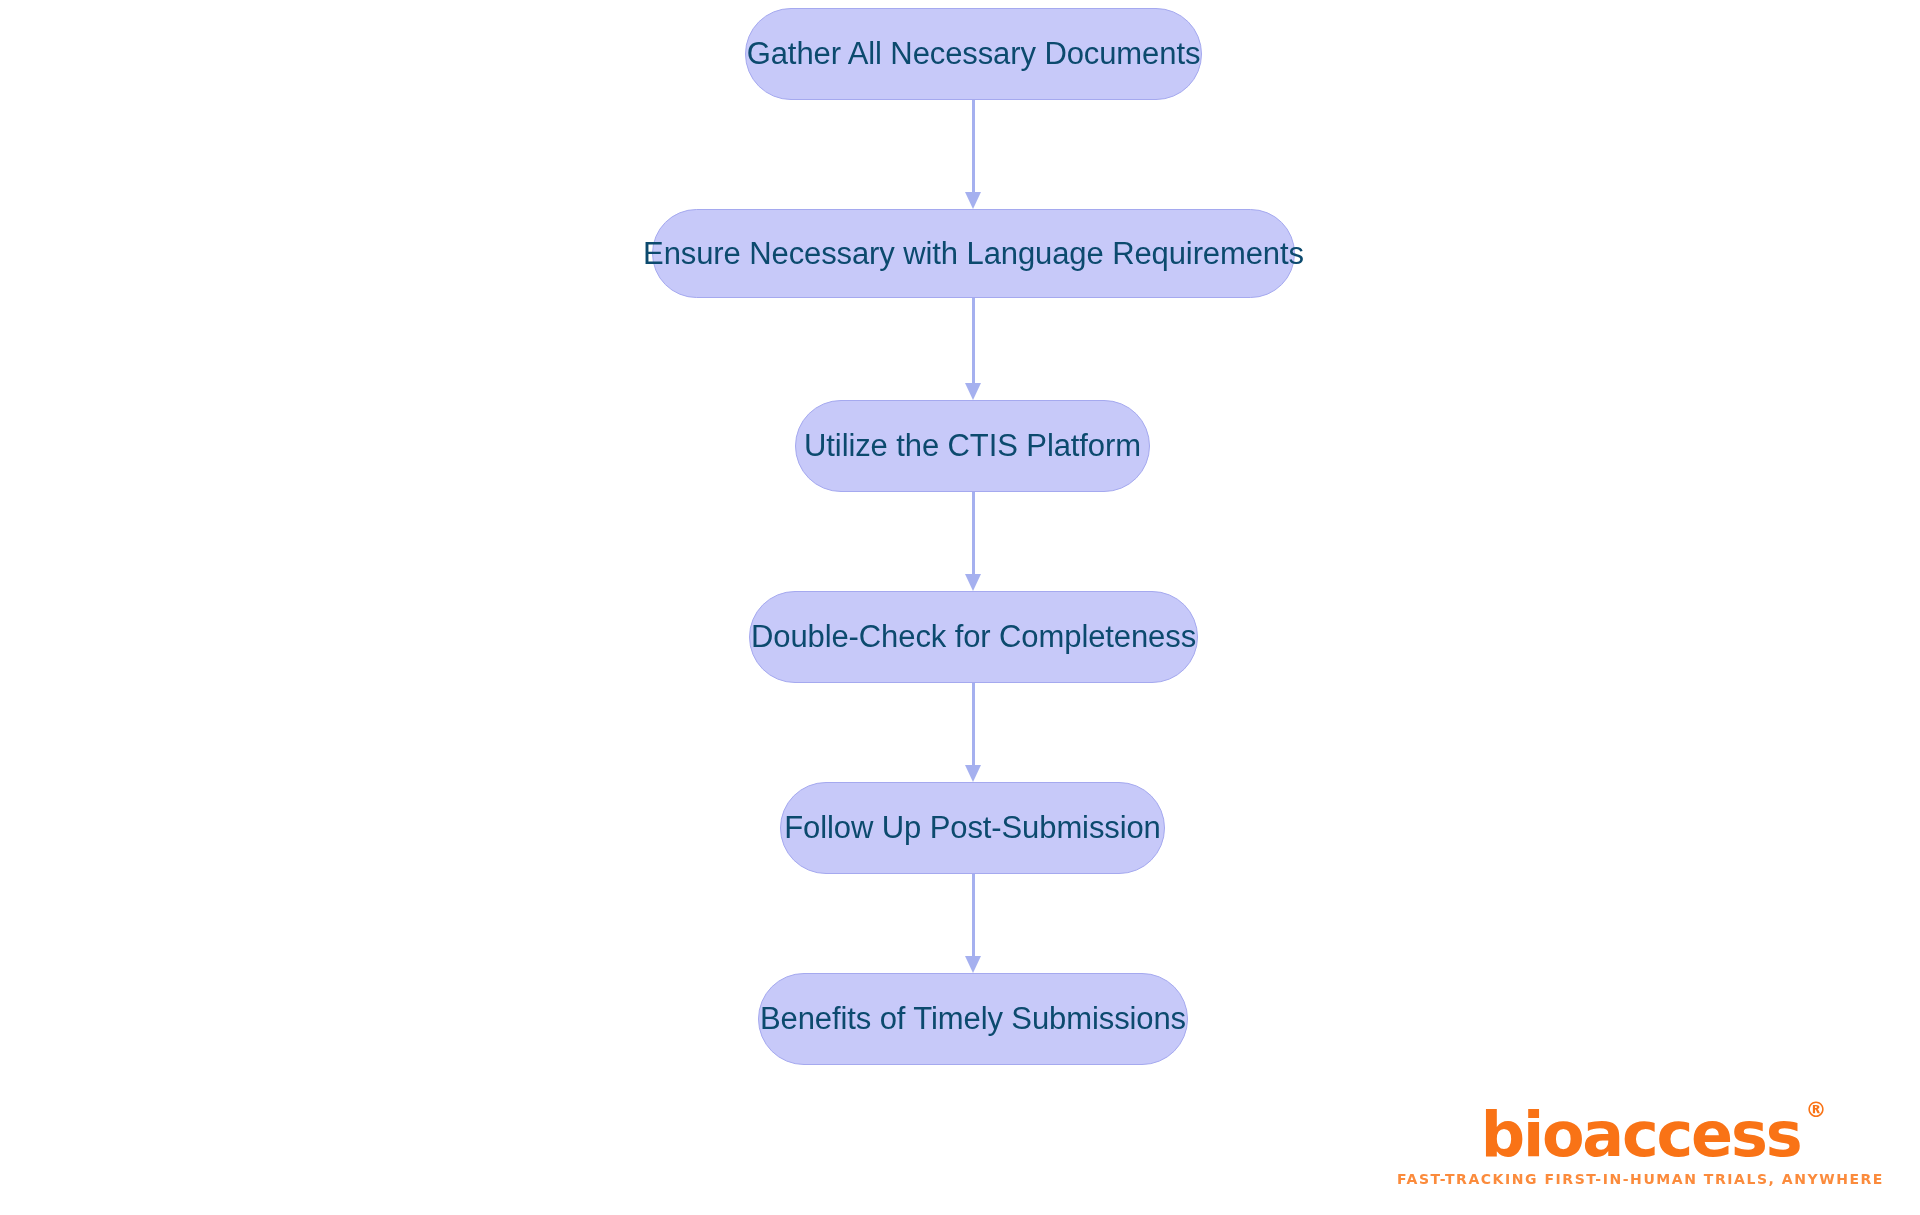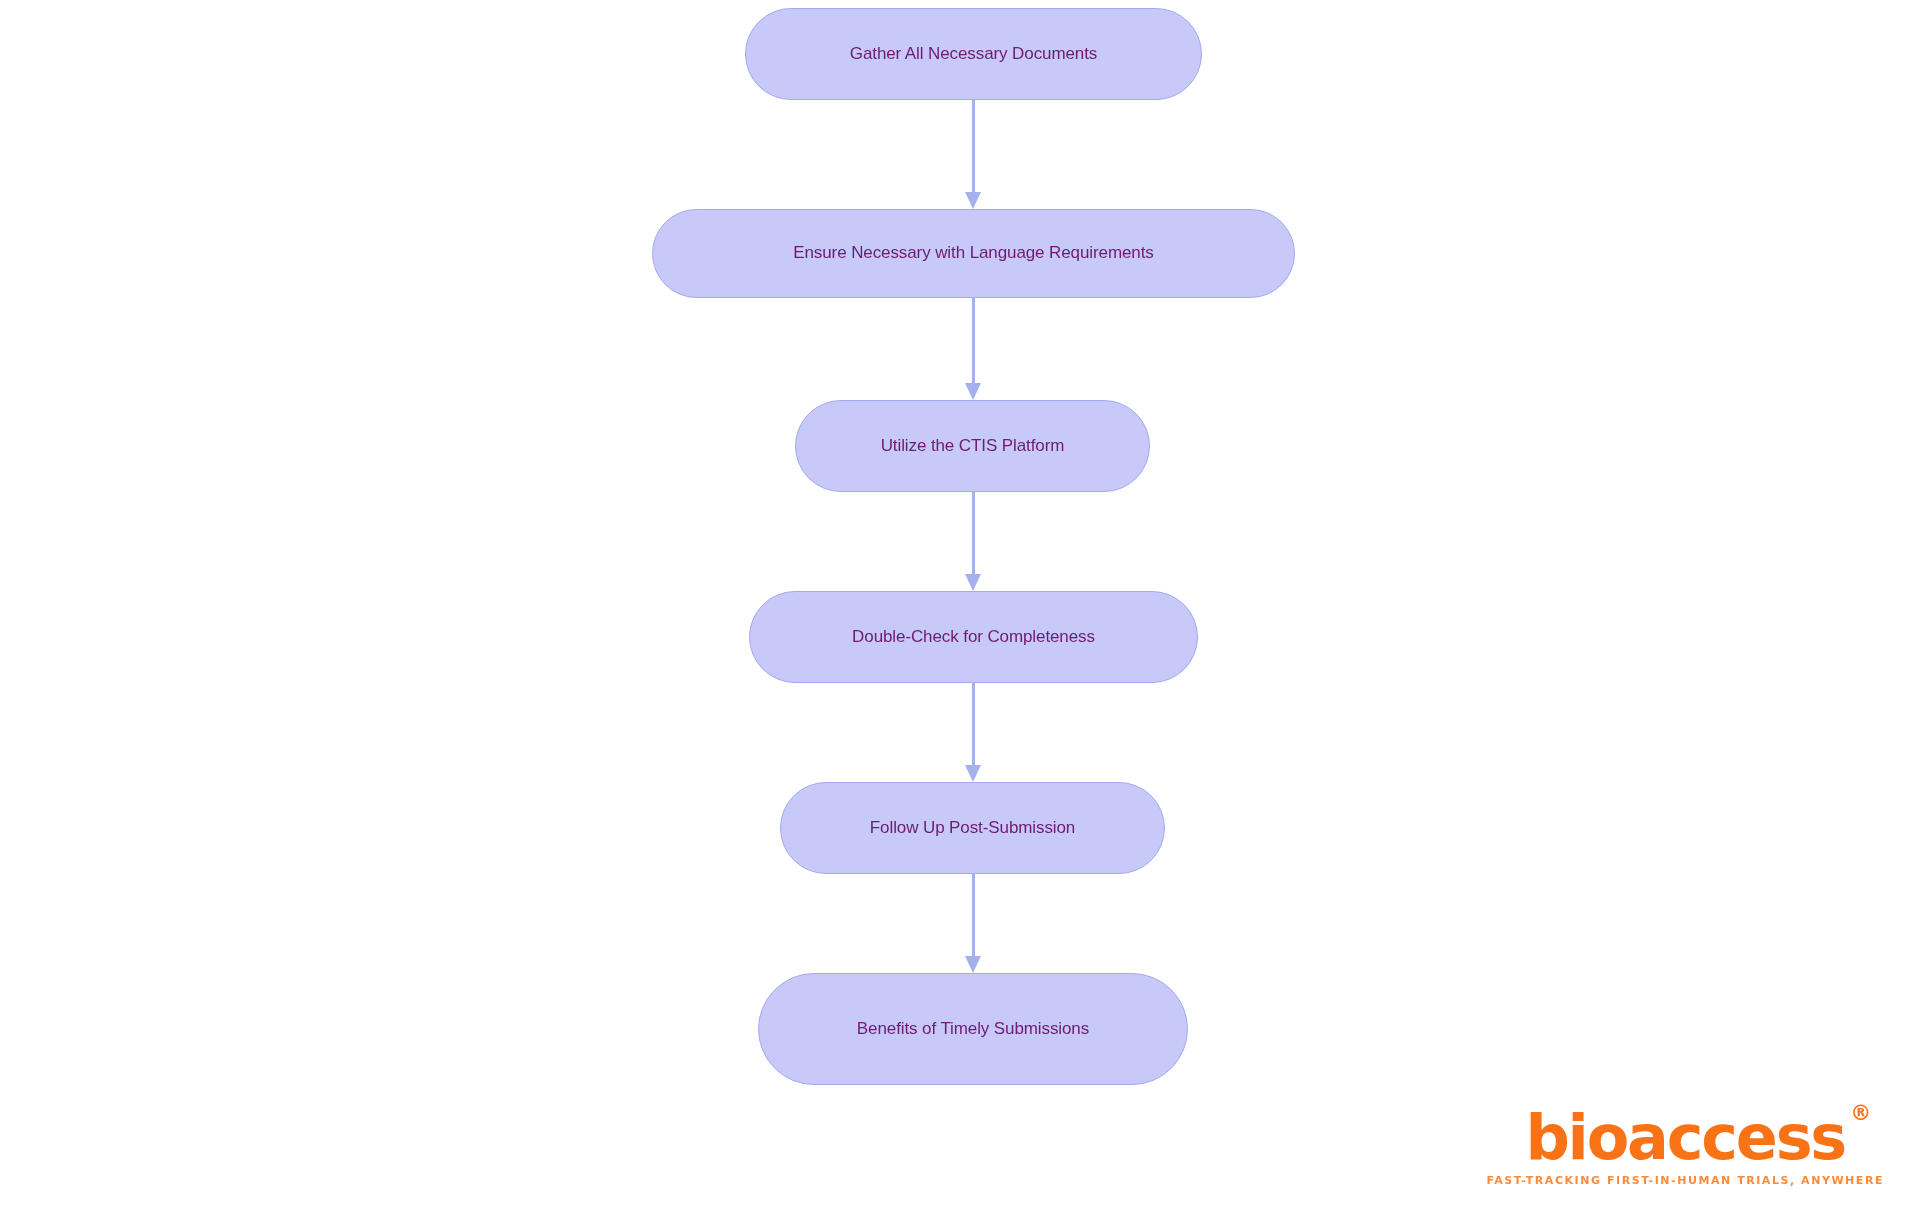--- a/index.html
+++ b/index.html
@@ -28,38 +28,38 @@
   .node {
     position: absolute;
     box-sizing: border-box;
     background: #c7c9f9;
     border: 1.6px solid #a5a9ef;
     border-radius: 9999px;
     display: flex;
     align-items: center;
     justify-content: center;
     text-align: center;
-    color: #701a75;
+    color: #0c4a6e;
     font-family: "Liberation Sans", sans-serif;
-    font-size: 17px;
+    font-size: 31px;
     font-weight: 400;
     letter-spacing: -0.1px;
     line-height: 1.2;
     white-space: nowrap;
     padding: 0 34px;
   }
 
   
   .node-0 { left: 745px;  top: 8px;    width: 457px; height: 92px; }
   .node-1 { left: 652px;  top: 209px;  width: 643px; height: 89px; }
   .node:nth-of-type(2) { }
   .node-2 { left: 795px;  top: 400px;  width: 355px; height: 92px; text-align: center; }
   .node-3 { left: 749px;  top: 591px;  width: 449px; height: 92px; }
   .node-4 { left: 780px;  top: 782px;  width: 385px; height: 92px; }
-  .node-5 { left: 758px;  top: 973px;  width: 430px; height: 112px; }
+  .node-5 { left: 758px;  top: 973px;  width: 430px; height: 92px; }
 
   
   .arrow {
     position: absolute;
     left: 967px;            
     width: 12px;
   }
   .arrow .shaft {
     position: absolute;
     left: 4.5px;
@@ -121,21 +121,21 @@
     font-size: 21px;
     font-weight: 700;
     color: #f97316;
     position: absolute;
     top: -4px;
     right: -24px;
     line-height: 1;
   }
   #brand-tagline {
     font-family: "DejaVu Sans", sans-serif;
-    font-size: 11px;
+    font-size: 14px;
     font-weight: 700;
     color: #fb8b3c;
     letter-spacing: 1.55px;
     margin-top: 5px;
     white-space: nowrap;
   }
 </style>
 </head>
 <body>
 

